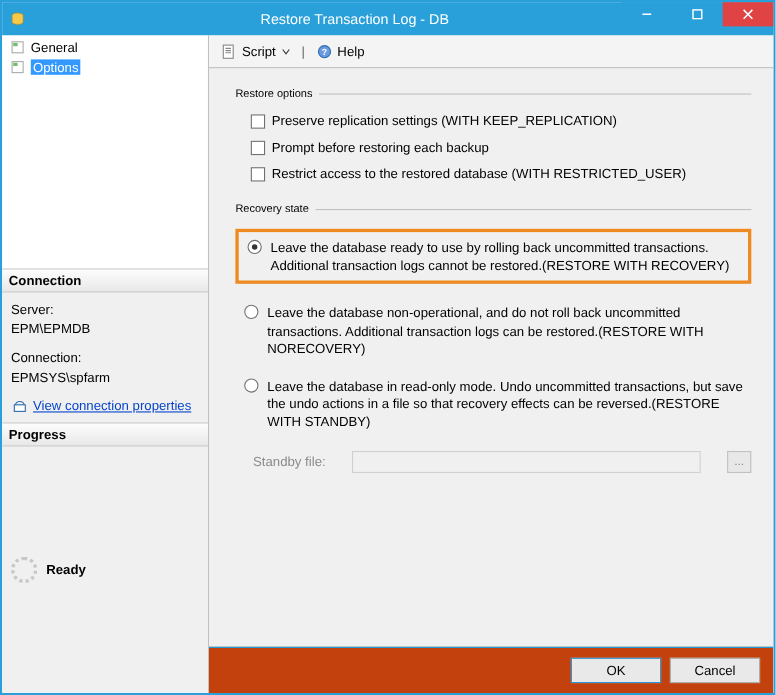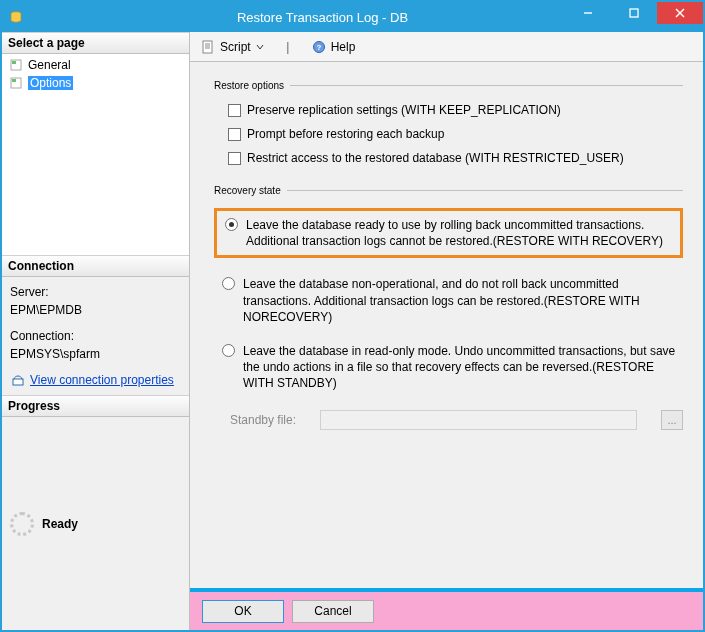--- a/index.html
+++ b/index.html
@@ -128,21 +128,21 @@
     flex-direction: column;
     background: #f0f0f0;
   }
   .toolbar {
     height: 30px;
     border-bottom: 1px solid #c0c0c0;
     background: #f4f4f4;
     display: flex;
     align-items: center;
     padding: 0 6px;
-    gap: 16px;
+    gap: 4px;
   }
   .tb-btn {
     display: flex; align-items: center; gap: 4px;
     padding: 2px 4px;
     cursor: default;
   }
   .tb-icon { width:16px; height:16px; display:inline-flex; align-items:center; justify-content:center; }
   .tb-sep { width: 6px; text-align:center; color:#666; }
 
   .content {
@@ -211,25 +211,25 @@
     width:22px; height:20px;
     border:1px solid #c0c0c0;
     background:#e8e8e8;
     color:#888;
     display:flex; align-items:center; justify-content:center;
     font-size:11px;
   }
 
   .footer {
     height: 42px;
-    border-top: 4px solid #0ea5e9;
-    background: #f9a8d4;
-    display: flex;
-    align-items: center;
-    justify-content: flex-start;
+    border-top: 1px solid #0ea5e9;
+    background: #c2410c;
+    display: flex;
+    align-items: center;
+    justify-content: flex-end;
     gap: 8px;
     padding: 0 12px;
   }
   .dlg-btn {
     width: 82px; height: 23px;
     border: 1px solid #acacac;
     background: #e9e9e9;
     font-size: 12px;
     display:flex; align-items:center; justify-content:center;
     cursor: default;
@@ -264,21 +264,20 @@
         <svg width="10" height="10">
             <line x1="1" y1="1" x2="9" y2="9" stroke="#fff" stroke-width="1.4"></line>
             <line x1="9" y1="1" x2="1" y2="9" stroke="#fff" stroke-width="1.4"></line>
           </svg>
       </div>
     </div>
   </div>
 
   <div class="body">
     <div class="sidebar">
-      <div class="section-header">Select a page</div>
       <div class="nav">
         <div class="nav-item">
           <span class="nav-icon">
             <svg width="14" height="14">
                 <rect x="2" y="2" width="10" height="10" fill="#fff" stroke="#aaa"></rect>
                 <rect x="3" y="3" width="4" height="3" fill="#6fbf6f"></rect>
               </svg>
           </span>
           <span class="nav-label">General</span>
         </div>

